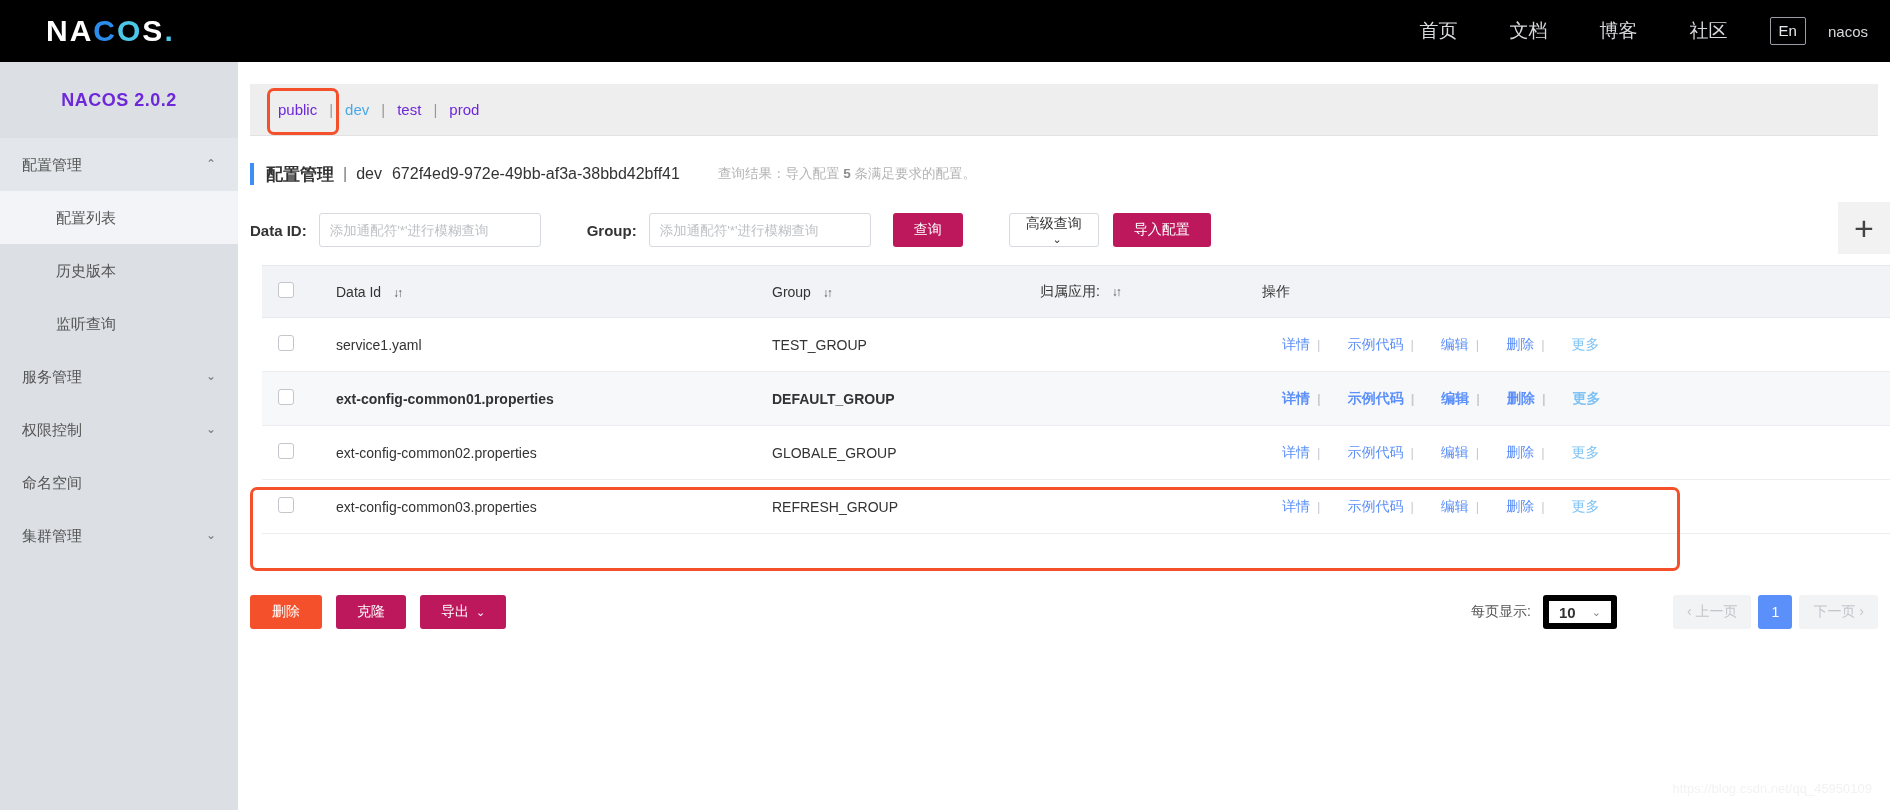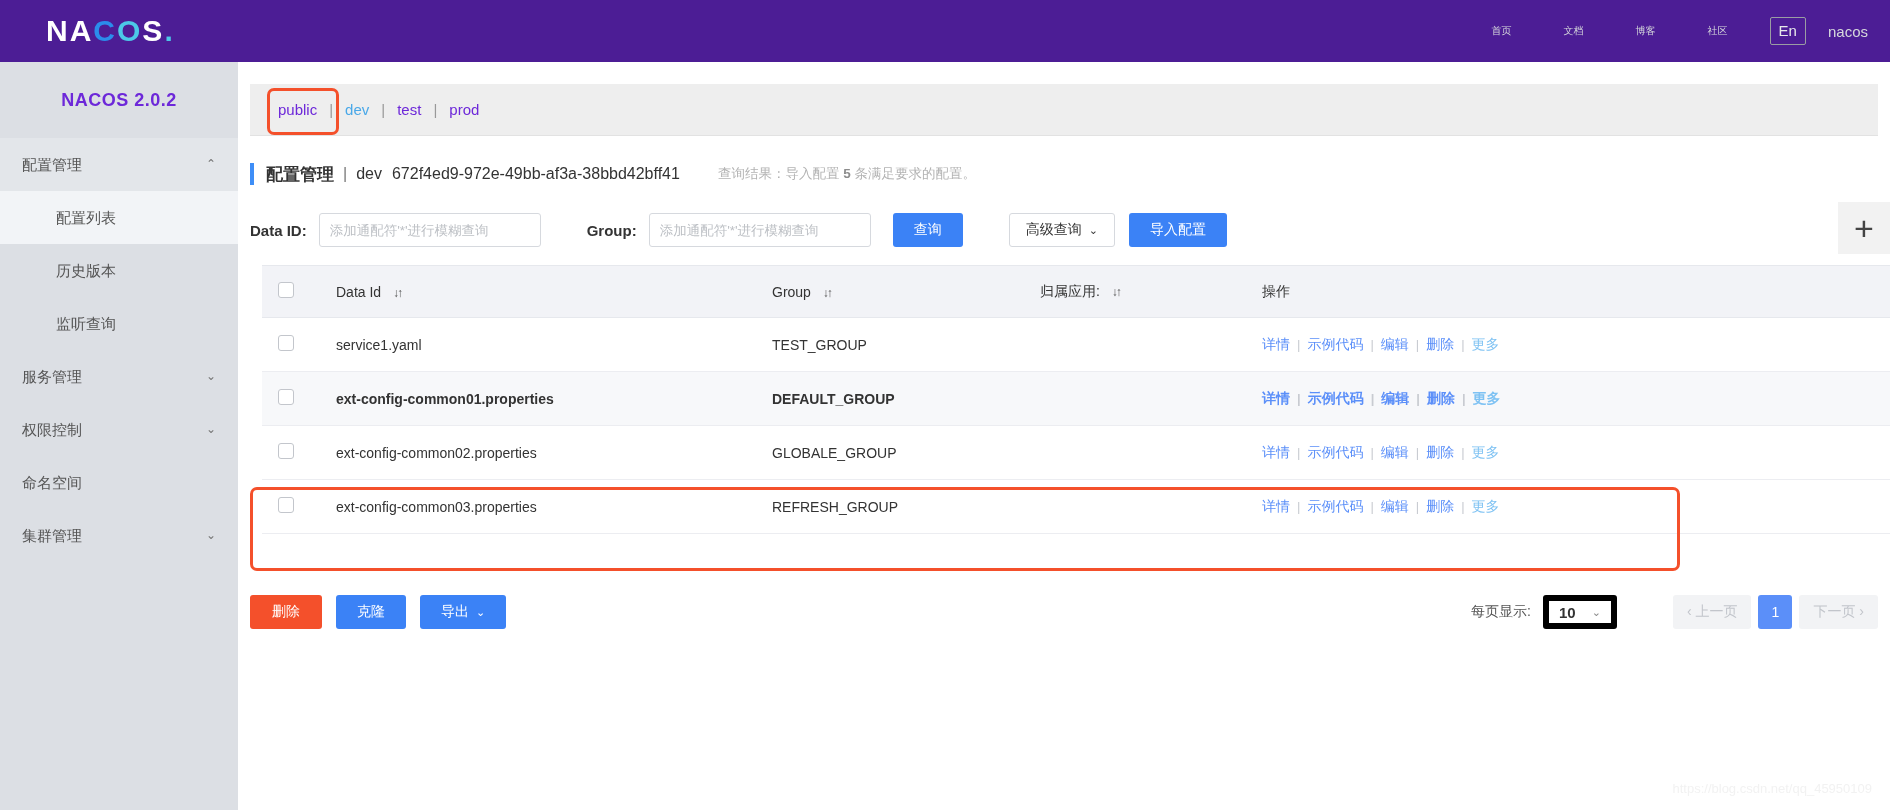--- a/index.html
+++ b/index.html
@@ -8,42 +8,42 @@
     width: 1890px; height: 810px;
     font-family: "Liberation Sans", "DejaVu Sans", sans-serif;
     background: #fff;
     overflow: hidden;
   }
 
   
   .topbar {
     position: absolute; left: 0; top: 0;
     width: 1890px; height: 62px;
-    background: #4c1d95;
+    background: #000000;
     display: flex; align-items: center;
   }
   .logo {
     margin-left: 46px;
     display: flex; align-items: flex-end;
     letter-spacing: 1px;
   }
   .logo-text {
     font-size: 30px; font-weight: bold; color: #ffffff;
     letter-spacing: 2px; line-height: 1;
   }
   .logo-c1 { color: #2b8ceb; }
   .logo-c2 { color: #4cc7e8; }
   .logo-dot { color: #4cc7e8; }
   .topnav {
     margin-left: auto;
     display: flex; align-items: center;
     height: 62px;
   }
   .topnav-item {
-    color: #d6d8dc; font-size: 10px;
+    color: #d6d8dc; font-size: 19px;
     padding: 0 26px; line-height: 62px;
     cursor: pointer; white-space: nowrap;
   }
   .lang-box {
     border: 1px solid #9a9da3; color: #e6e8ea;
     font-size: 15px; padding: 3px 8px;
     margin: 0 22px 0 16px; border-radius: 2px;
     line-height: 1.3;
     cursor: pointer;
   }
@@ -139,24 +139,24 @@
     padding: 0 10px; outline: none;
     font-family: "Liberation Sans", sans-serif;
   }
   .txt-input::placeholder { color: #bdc0c5; }
   .btn {
     height: 34px; border: none; border-radius: 3px;
     font-size: 14px; cursor: pointer;
     font-family: "Liberation Sans", sans-serif;
     display: inline-flex; align-items: center; justify-content: center;
   }
-  .btn-primary { background: #3b82f6; color: #fff; padding: 0 21px; }
+  .btn-primary { background: #be185d; color: #fff; padding: 0 21px; }
   .btn-ghost {
     background: #fff; color: #333;
-    border: 1px solid #d6d9de; padding: 0 16px;
+    border: 1px solid #d6d9de; padding: 0 16px; flex-direction: column;
   }
   .btn-danger { background: #f4502b; color: #fff; padding: 0 22px; }
   .gap-22 { margin-left: 22px; }
   .gap-46 { margin-left: 46px; }
   .gap-14 { margin-left: 14px; }
   .caret-dn { margin-left: 7px; font-size: 11px; }
 
   .plus-btn {
     position: absolute; right: 0px; top: 140px;
     width: 52px; height: 52px;
@@ -197,21 +197,21 @@
   .col-ops { width: 644px; }
   .sort-icon {
     display: inline-block; margin-left: 8px;
     font-size: 12px; color: #555; letter-spacing: -2px;
   }
   .chk {
     width: 16px; height: 16px;
     border: 1px solid #c3c6cc; border-radius: 3px;
     background: #fff; display: inline-block; cursor: pointer;
   }
-  .op-link { color: #5b8ff9; font-size: 14px; cursor: pointer; }
+  .op-link { color: #5b8ff9; font-size: 14px; cursor: pointer; margin-left: 20px; }
   .op-link.more { color: #7ec2f3; }
   .op-sep { color: #c8cbd1; margin: 0 7px; font-size: 13px; }
 
   
   .footer {
     position: absolute; left: 12px; top: 520px;
     width: 1628px; height: 60px;
     display: flex; align-items: center;
   }
   .pager { margin-left: auto; display: flex; align-items: center; }

